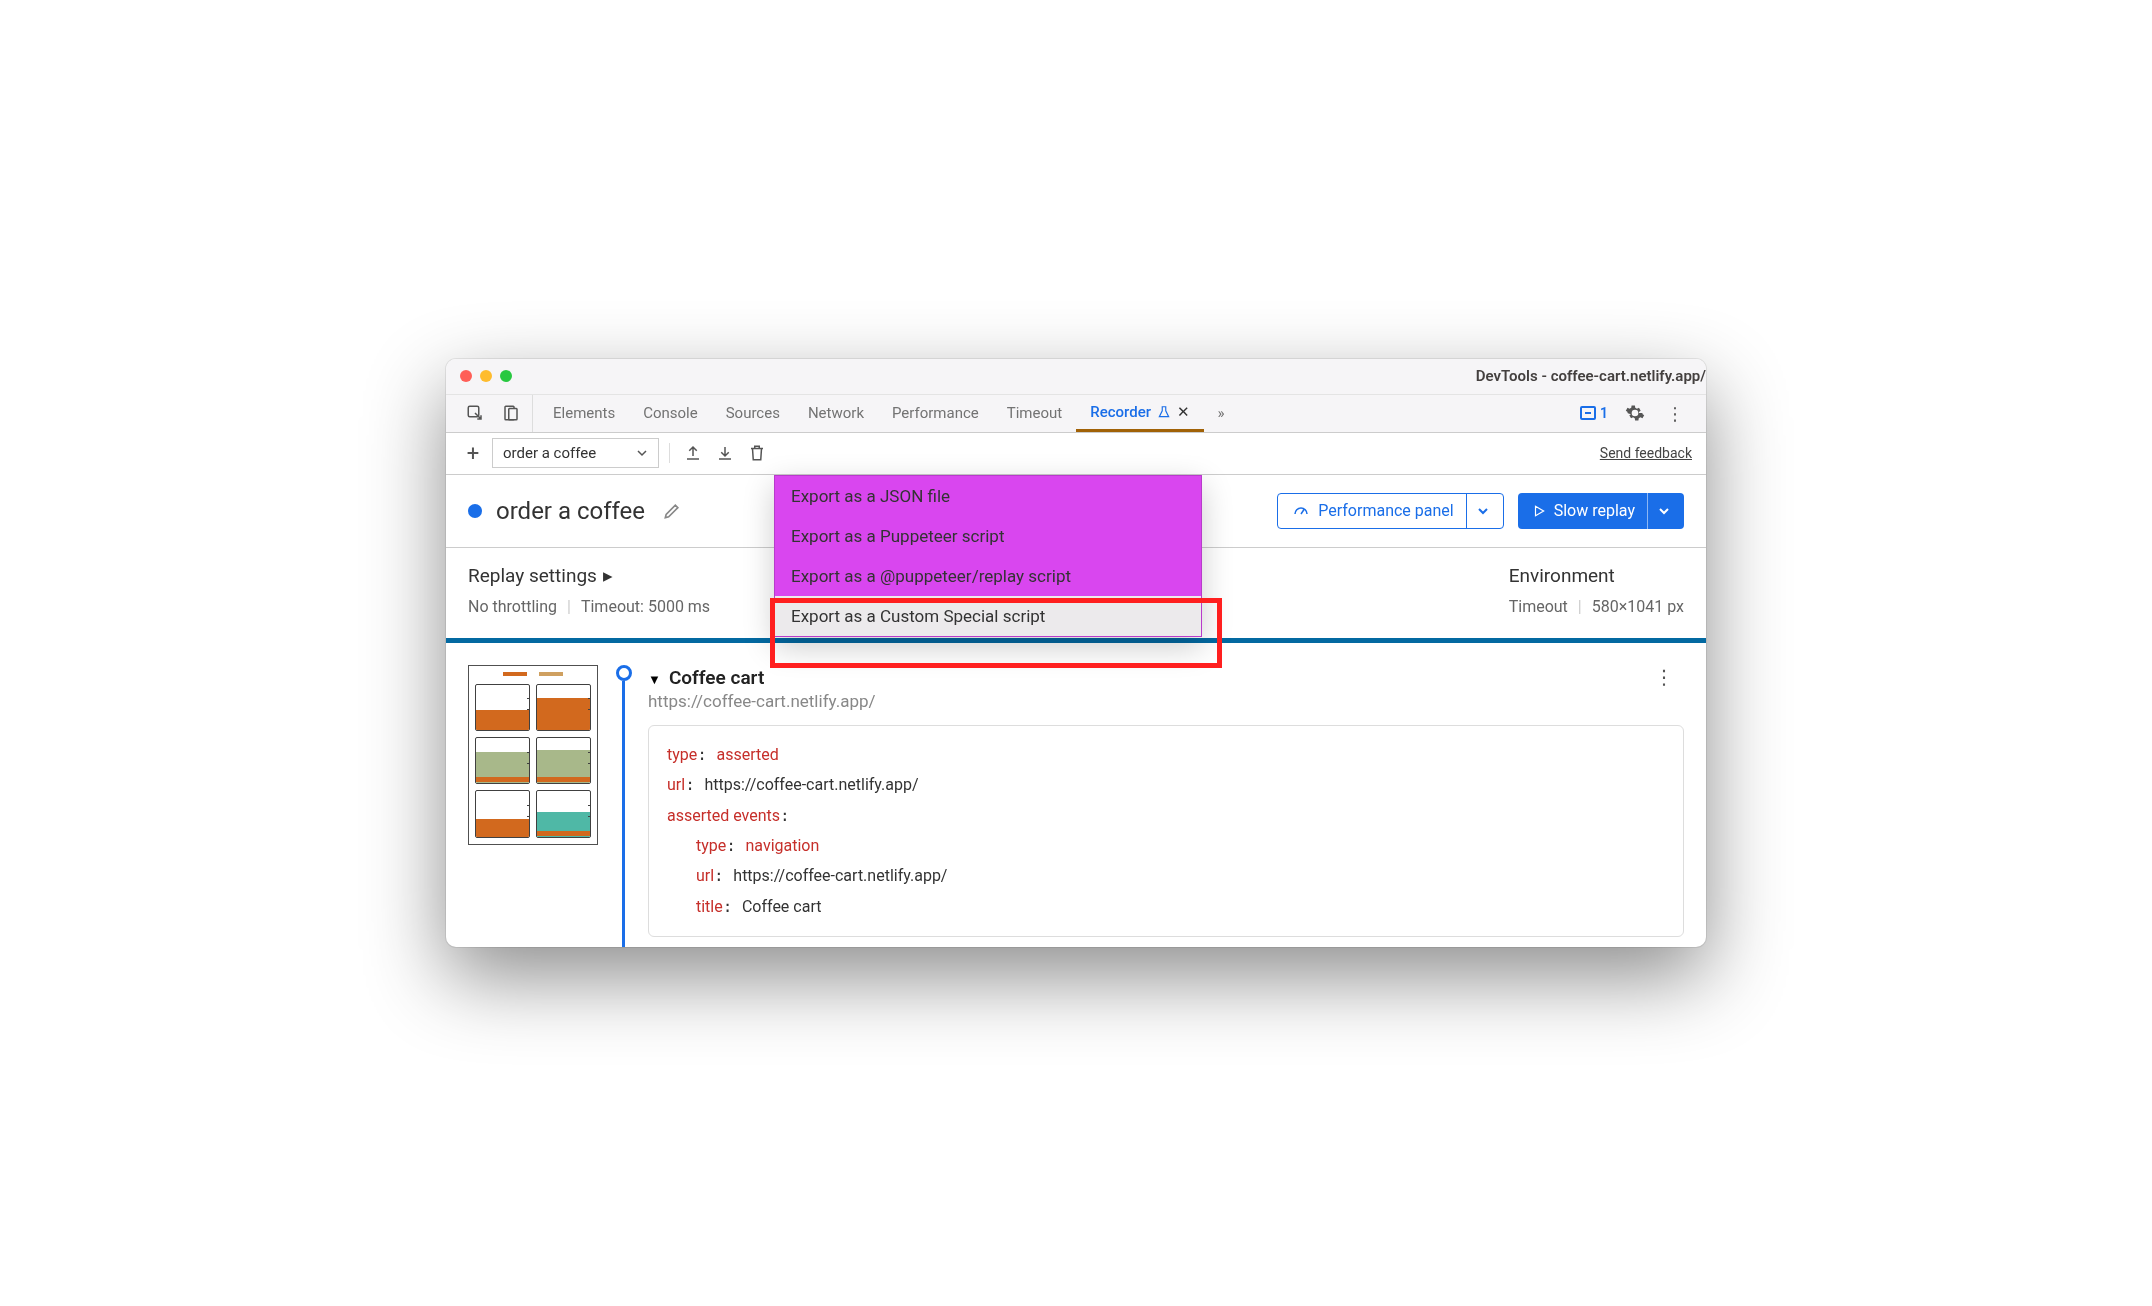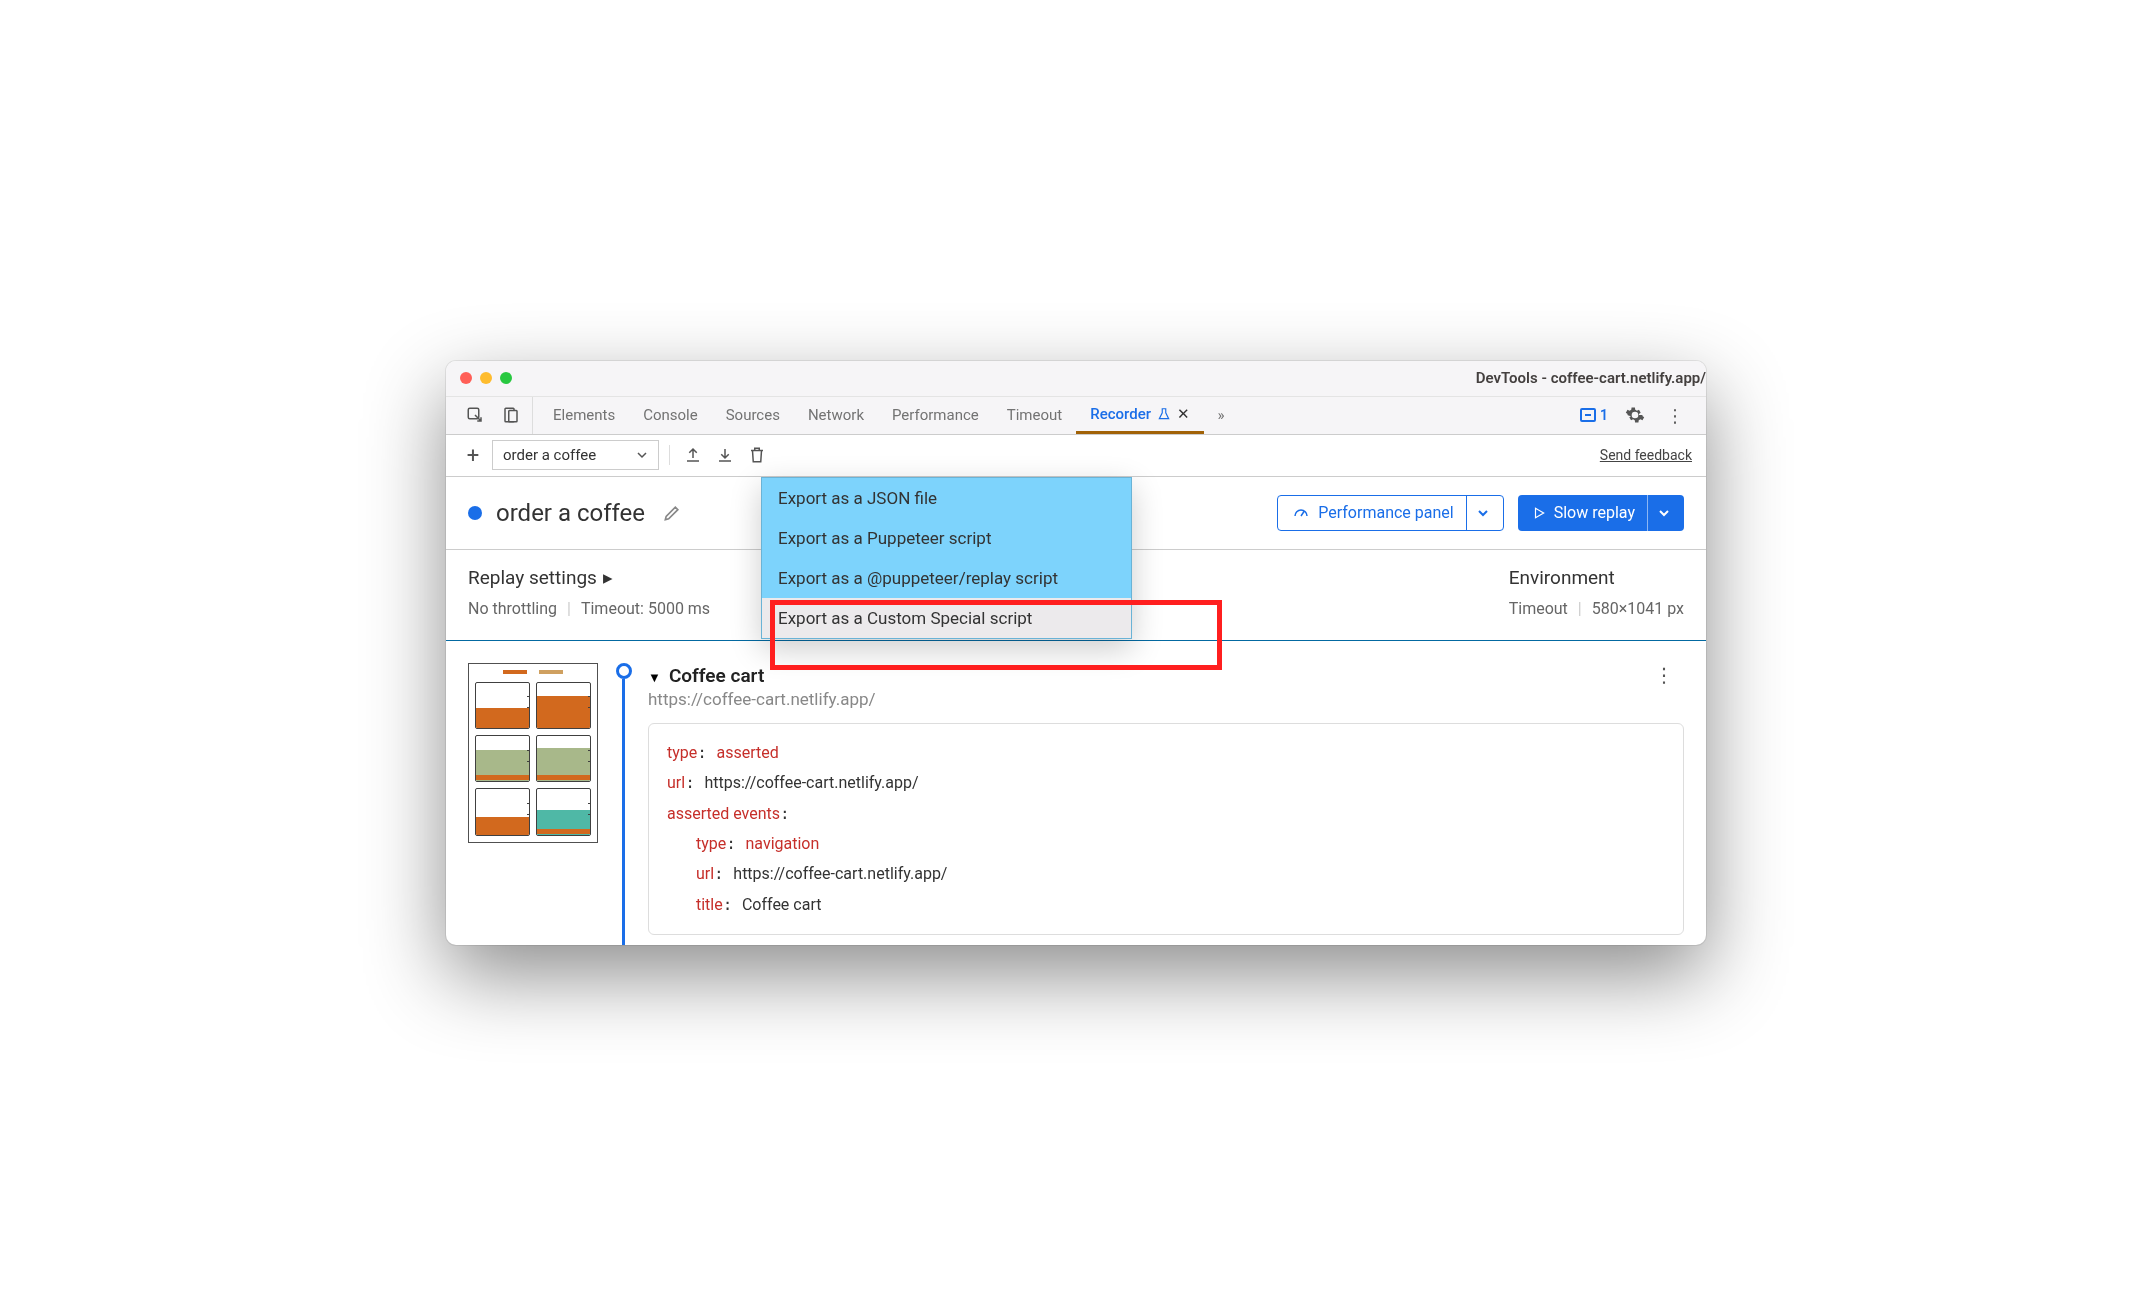--- a/index.html
+++ b/index.html
@@ -81,21 +81,21 @@
 }
 .btn-outline .chev-split { border-left: 1px solid #1a6ee8; padding-left: 10px; margin-left: 4px; height: 100%; display: flex; align-items: center; }
 .btn-solid {
   display: flex; align-items: center; gap: 8px;
   background: #1a6ee8; color: #fff; border: none;
   height: 36px; padding: 0 14px; font-size: 16px; border-radius: 4px; cursor: pointer; justify-content: center;
 }
 .btn-solid .chev-split { border-left: 1px solid rgba(255,255,255,0.5); padding-left: 10px; margin-left: 4px; height: 100%; display: flex; align-items: center; }
 
 .settings-row {
-  display: flex; padding: 16px 22px 22px; border-bottom: 1px solid #0369a1;
+  display: flex; padding: 16px 22px 22px; border-bottom: 5px solid #0369a1;
   font-size: 16px; color: #333; gap: 60px;
 }
 .settings-col { display: flex; flex-direction: column; gap: 10px; }
 .settings-title { font-size: 19px; display: flex; align-items: center; gap: 6px; }
 .settings-sub { color: #666; font-size: 16px; display: flex; gap: 10px; align-items: center; }
 .settings-sub .pipe { color: #ccc; }
 .env-col { margin-left: auto; text-align: left; }
 
 .body-area {
   padding: 22px 22px 10px; display: flex; gap: 18px; position: relative;
@@ -127,22 +127,22 @@
 
 .code-block {
   margin-top: 14px; border: 1px solid #ddd; border-radius: 6px;
   padding: 14px 18px; font-family: ui-monospace, Menlo, monospace;
   font-size: 16px; line-height: 1.9; color: #333;
   white-space: pre;
 }
 .k { color: #c62f2a; }
 
 .export-menu {
-  position: absolute; top: 116px; left: 315px;
-  width: 371px; background: #7dd3fc;
+  position: absolute; top: 116px; left: 328px;
+  width: 428px; background: #d946ef;
   border: 1px solid rgba(0,0,0,0.15);
   box-shadow: 0 10px 30px rgba(0,0,0,0.2);
   z-index: 50;
 }
 .export-item { padding: 10px 16px; font-size: 17px; color: #333; cursor: pointer; }
 .export-item.hover { background: #eceaec; }
 
 .highlight-box {
   position: absolute; border: 5px solid #ff1f1f;
   pointer-events: none; z-index: 60;

